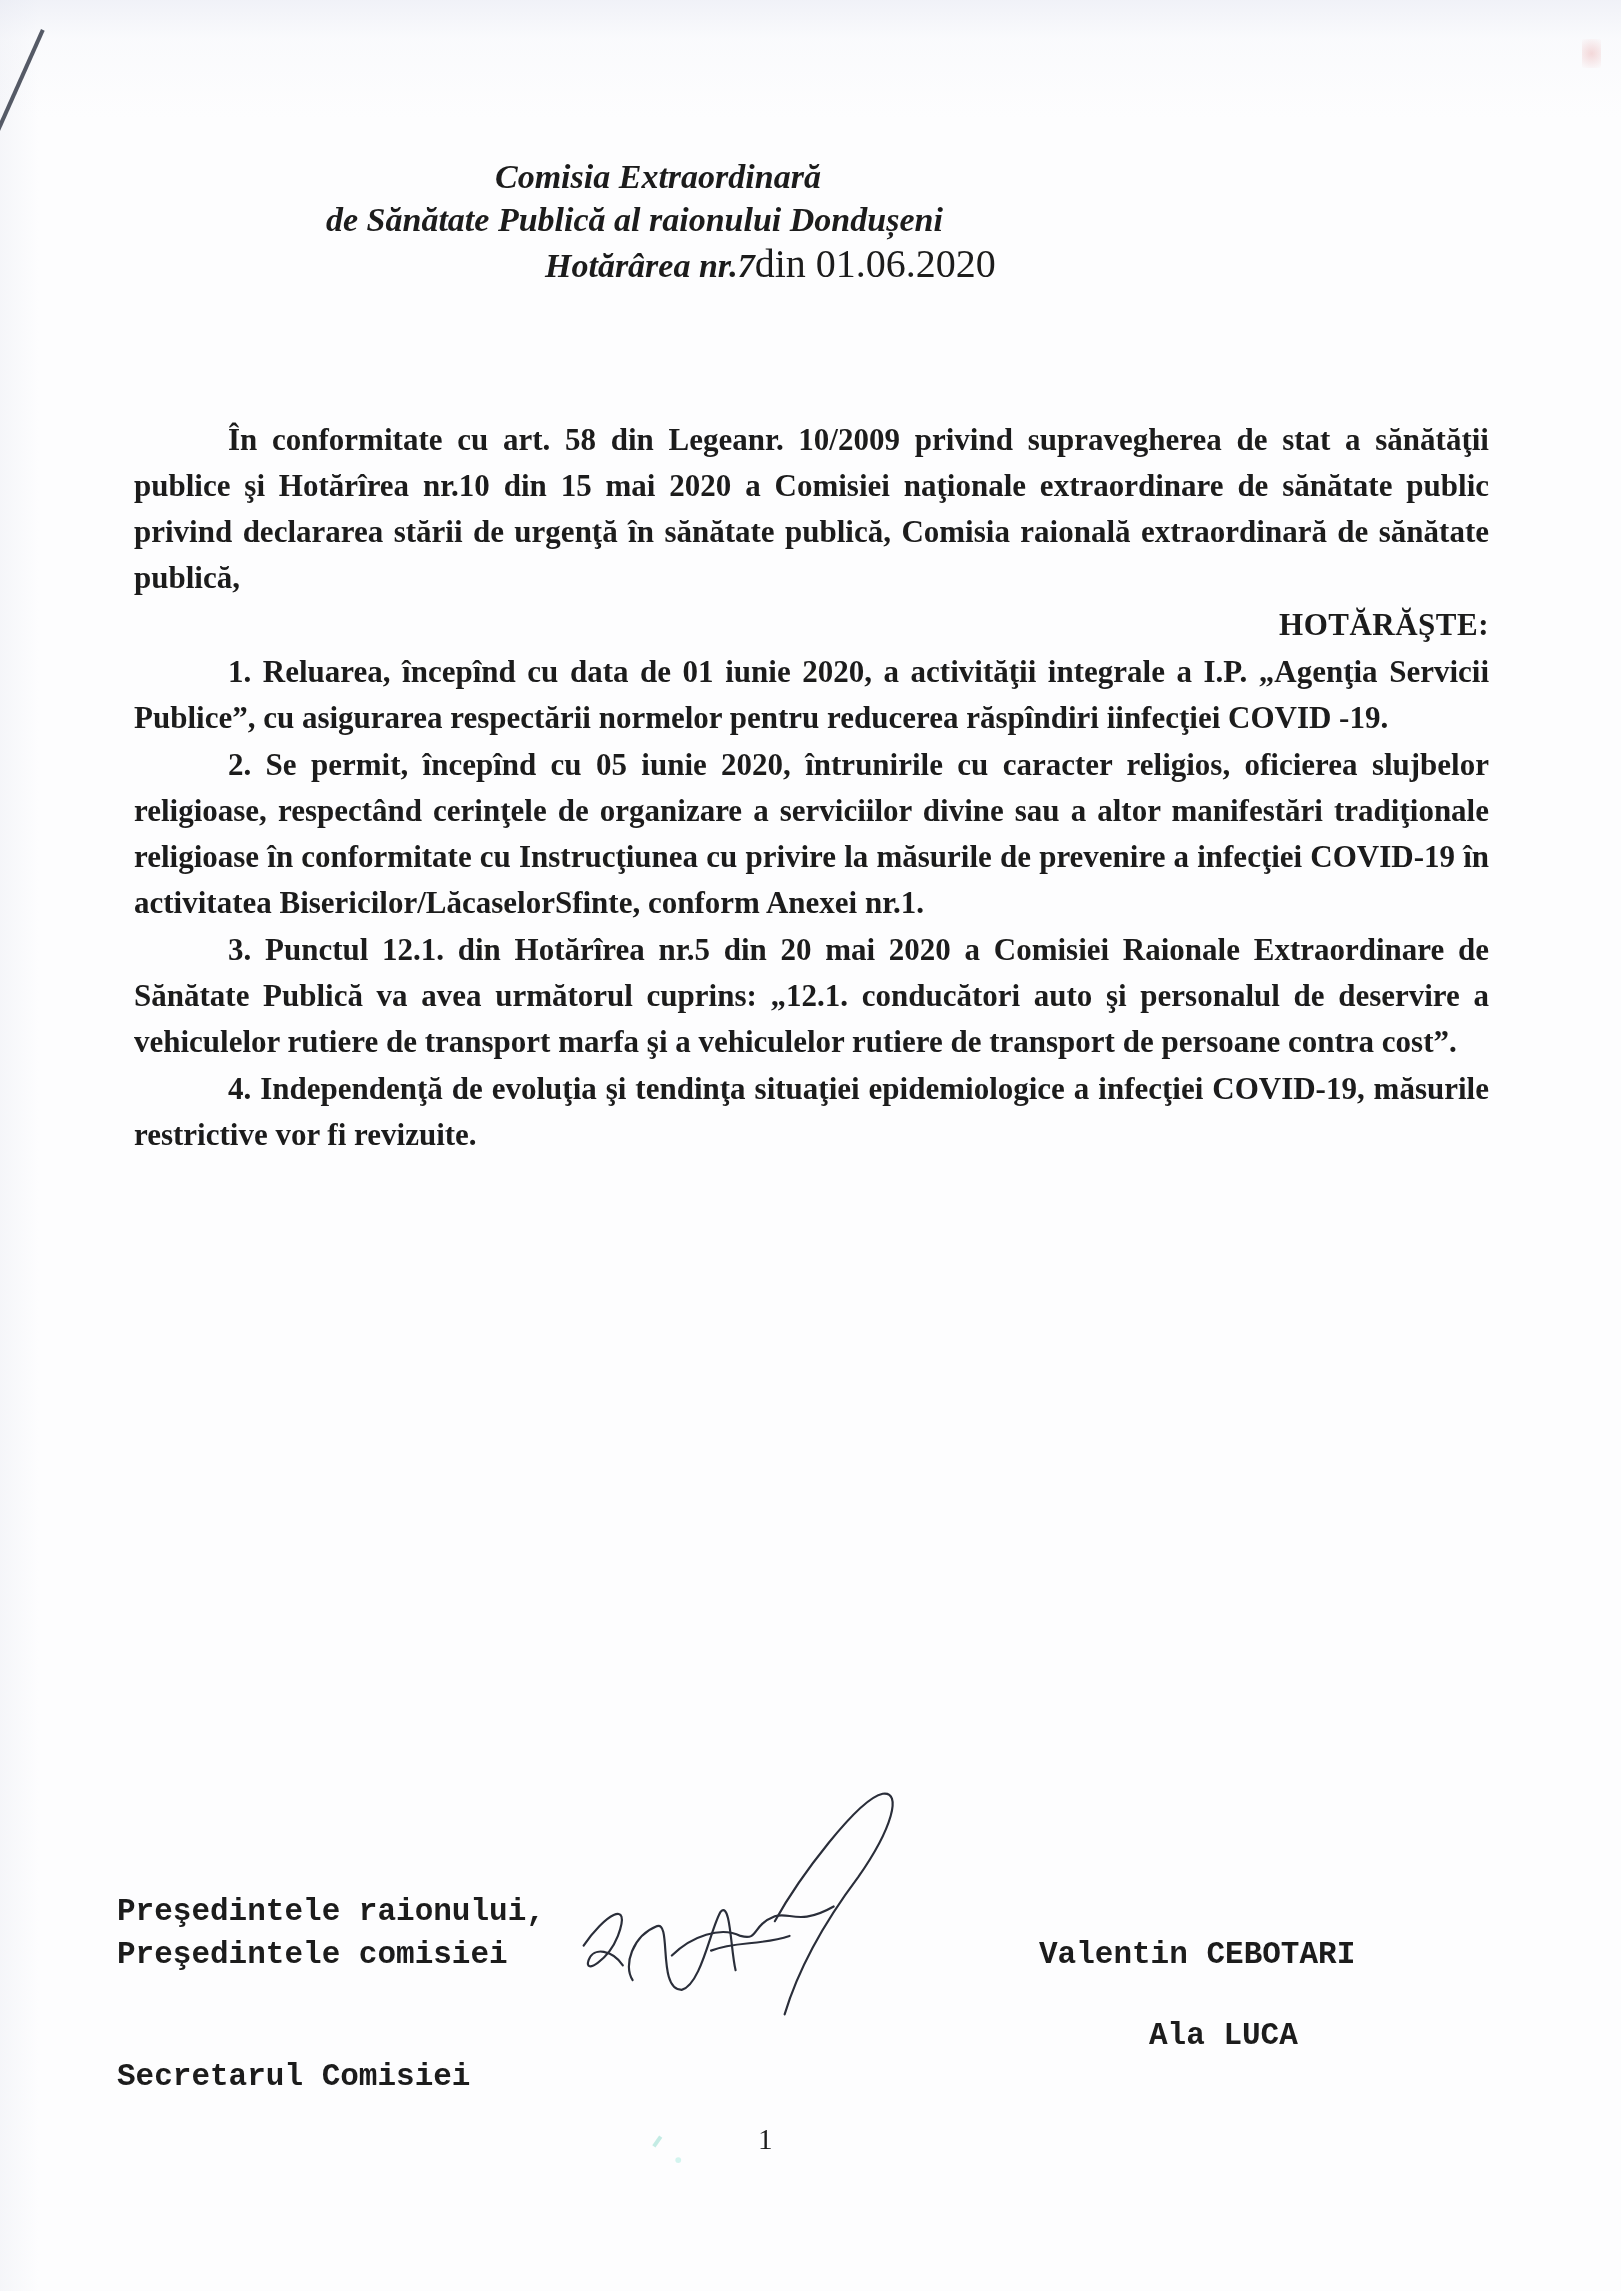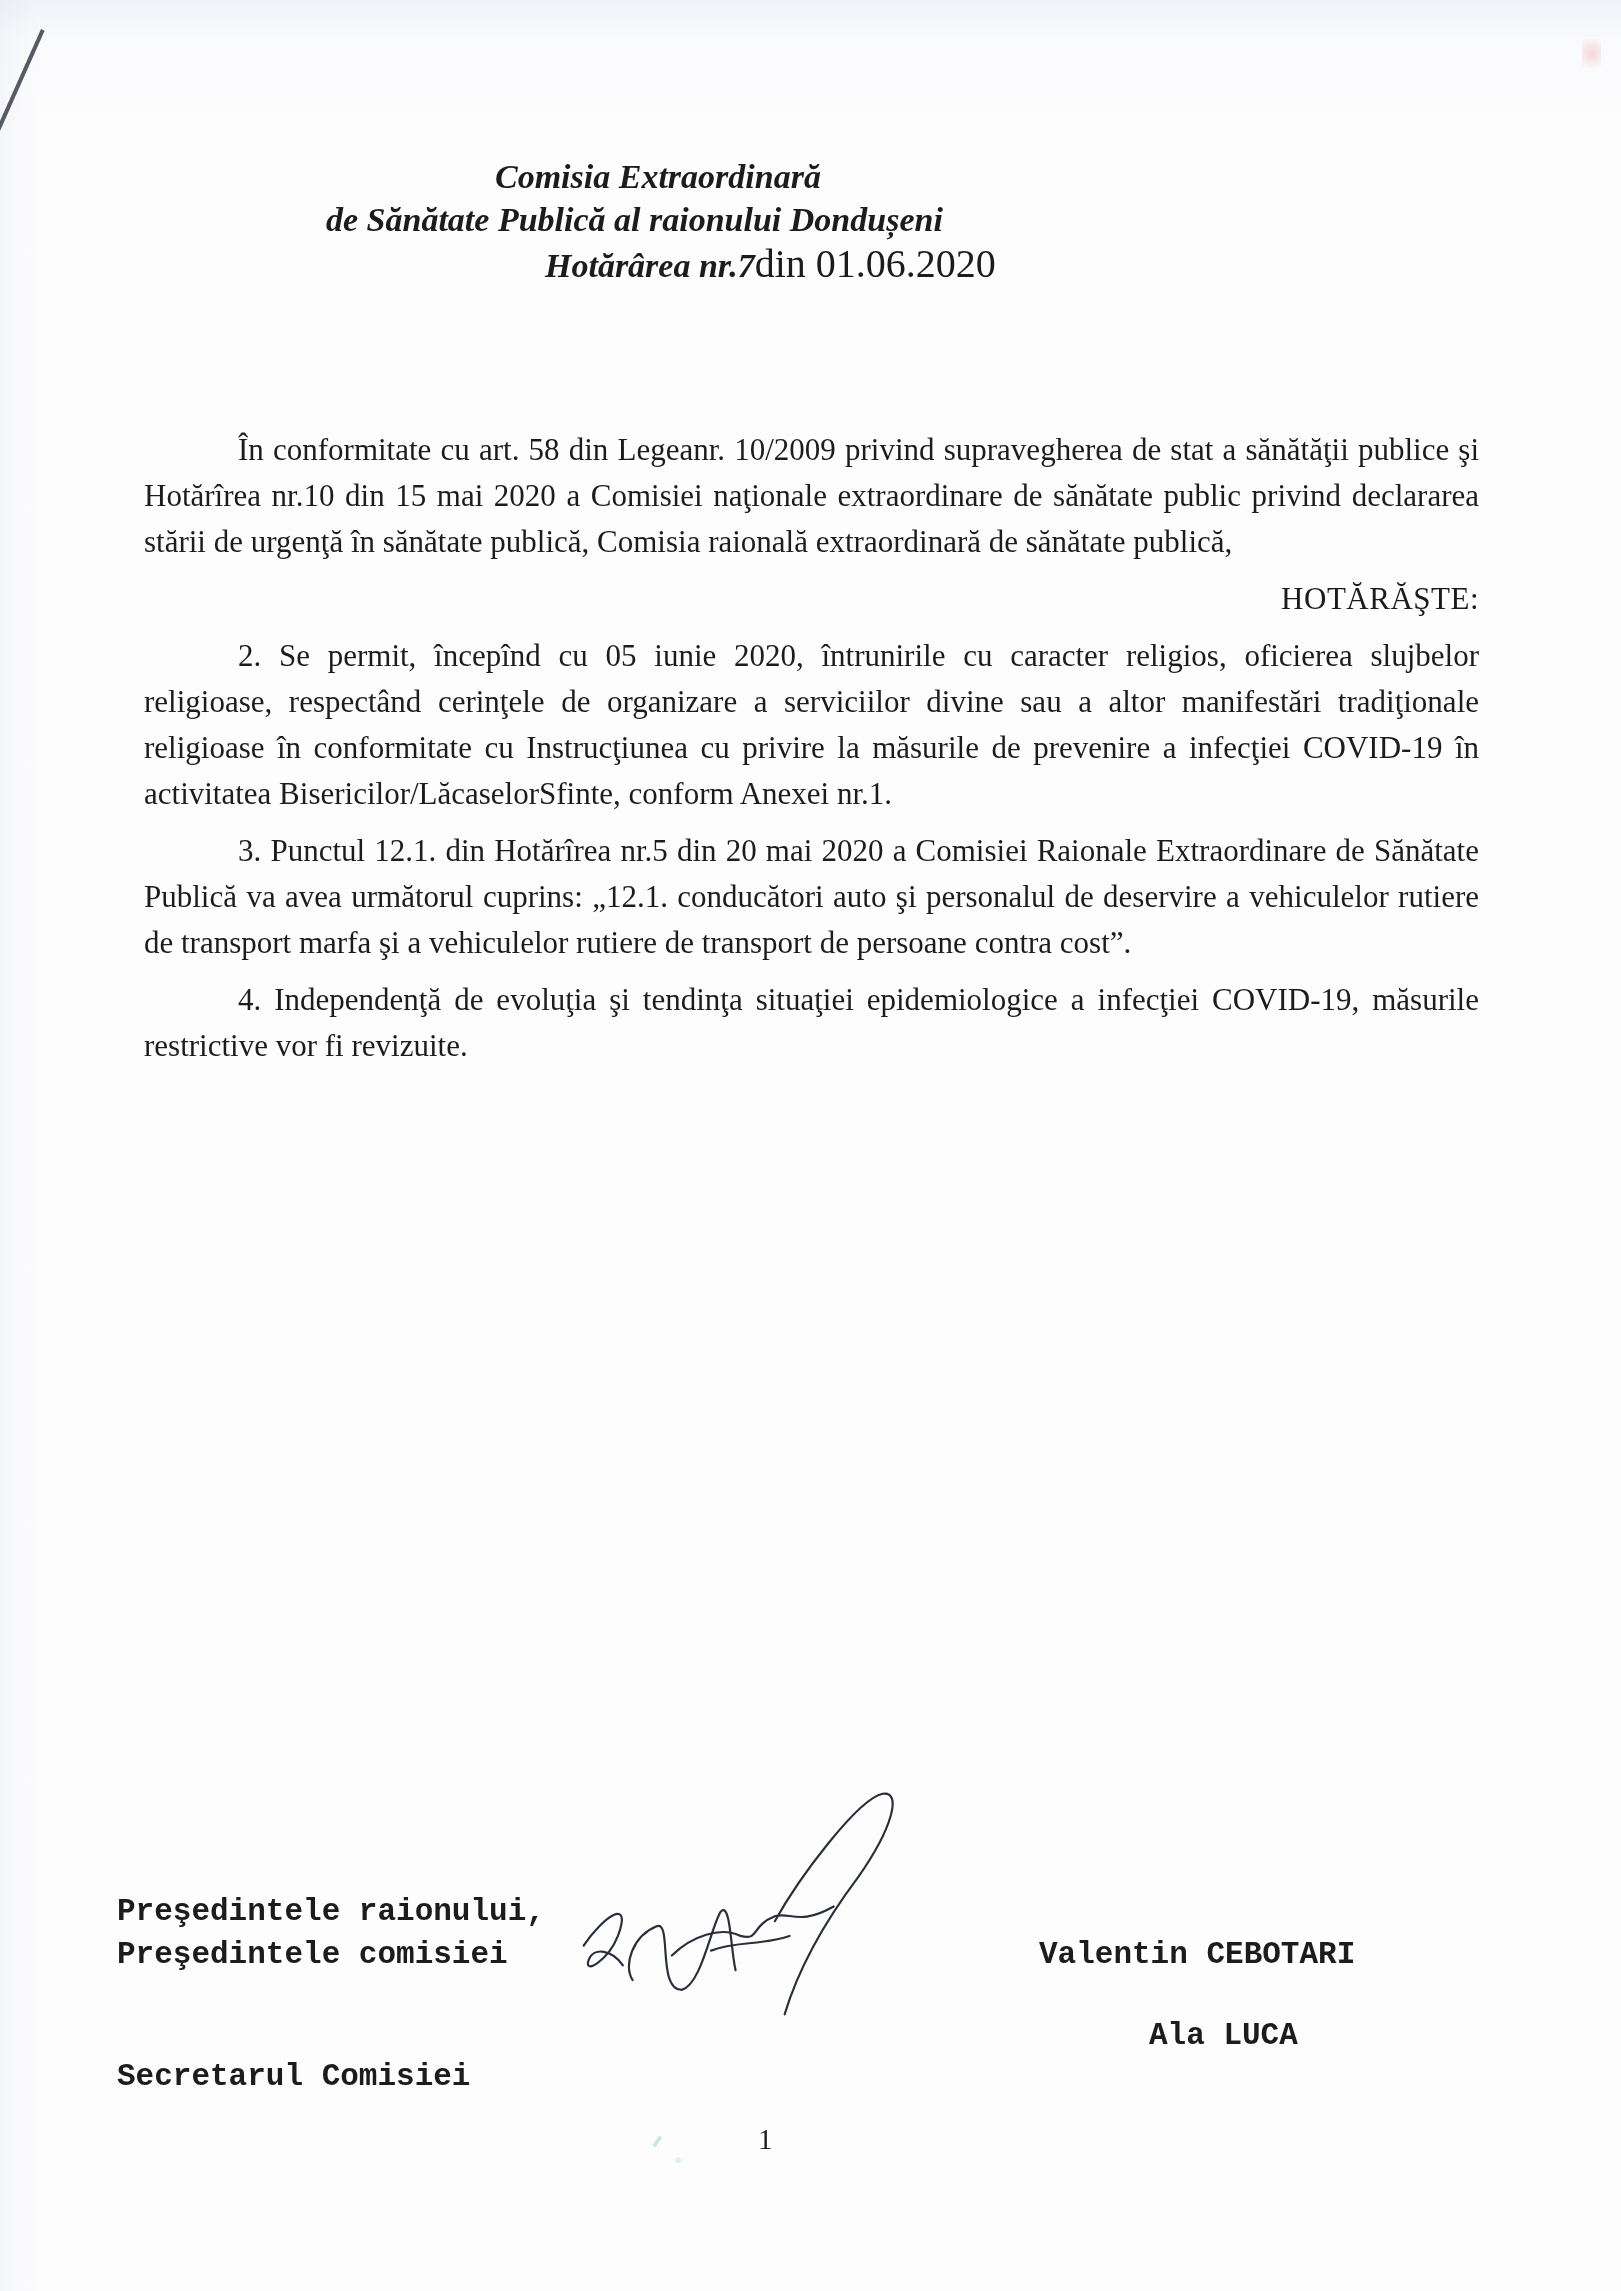--- a/index.html
+++ b/index.html
@@ -24,21 +24,21 @@
     font-weight: bold; font-style: italic; font-size: 34px; line-height: 47px;
   }
   .header .l1 { position: absolute; left: 201px; top: 0; white-space: nowrap; }
   .header .l2 { position: absolute; left: 32px; top: 43px; white-space: nowrap; }
   .header .l3 { position: absolute; left: 251px; top: 87px; white-space: nowrap; }
   .header .l3 .date { font-weight: normal; font-style: normal; font-size: 40px; }
   .body-text {
     position: absolute; left: 133px; top: 416px; width: 1357px;
     font-size: 31px; line-height: 46px; text-align: justify;
   }
-  .body-text p { margin: 11px; text-indent: 94px; }
+  .body-text p { margin: 1px; text-indent: 94px; font-weight: bold; }
   .decide { text-align: right; text-indent: 0 !important; letter-spacing: 0.5px; }
   .sign {
     position: absolute; font-weight: bold; font-size: 31px; line-height: 43px;
     font-family: Liberation Mono, monospace; white-space: nowrap;
   }
   .sig-svg { position: absolute; left: 564px; top: 1779px; width: 353px; height: 255px; }
   .page-num { position: absolute; left: 758px; top: 2123px; font-size: 29px; }
   .specks { position: absolute; left: 649px; top: 2125px; width: 39px; height: 39px; }
 </style>
 </head>
@@ -52,20 +52,21 @@
   <div class="l1">Comisia Extraordinară</div>
   <div class="l2">de Sănătate Publică al raionului Dondușeni</div>
   <div class="l3">
     <span>Hotărârea  nr.</span><span>7</span><span class="date">din 01.06.2020</span>
   </div>
 </div>
 
 <div class="body-text">
   <p>În conformitate cu art. 58 din Legeanr. 10/2009 privind supravegherea de stat a sănătăţii publice şi Hotărîrea nr.10 din 15 mai 2020 a Comisiei naţionale extraordinare de sănătate public privind declararea stării de urgenţă în sănătate publică, Comisia raională extraordinară de sănătate publică,</p>
   <p class="decide">HOTĂRĂŞTE:</p>
+  <p>1. Reluarea, începînd cu data de 01 iunie 2020, a activităţii integrale a I.P. „Agenţia Servicii Publice”, cu asigurarea respectării normelor pentru reducerea răspîndiri iinfecţiei COVID -19.</p>
   <p>2. Se permit, începînd cu 05 iunie 2020, întrunirile cu caracter religios, oficierea slujbelor religioase, respectând cerinţele de organizare a serviciilor divine sau a altor manifestări tradiţionale religioase în conformitate cu Instrucţiunea cu privire la măsurile de prevenire a infecţiei COVID-19 în activitatea Bisericilor/LăcaselorSfinte, conform Anexei nr.1.</p>
   <p>3. Punctul 12.1. din Hotărîrea nr.5 din 20 mai 2020 a Comisiei Raionale Extraordinare de Sănătate Publică va avea următorul cuprins: „12.1. conducători auto şi personalul de deservire a vehiculelor rutiere de transport marfa şi a vehiculelor rutiere de transport de persoane contra cost”.</p>
   <p>4. Independenţă de evoluţia şi tendinţa situaţiei epidemiologice a infecţiei COVID-19, măsurile restrictive vor fi revizuite.</p>
 </div>
 
 <div class="sign" style="left:117px; top:1890px;">Preşedintele raionului,</div>
 <div class="sign" style="left:117px; top:1933px;">Preşedintele comisiei</div>
 <div class="sign" style="left:1039px; top:1933px;">Valentin CEBOTARI</div>
 <div class="sign" style="left:117px; top:2055px;">Secretarul  Comisiei</div>
 <div class="sign" style="left:1149px; top:1994px;margin-top:20px;">Ala LUCA</div>

